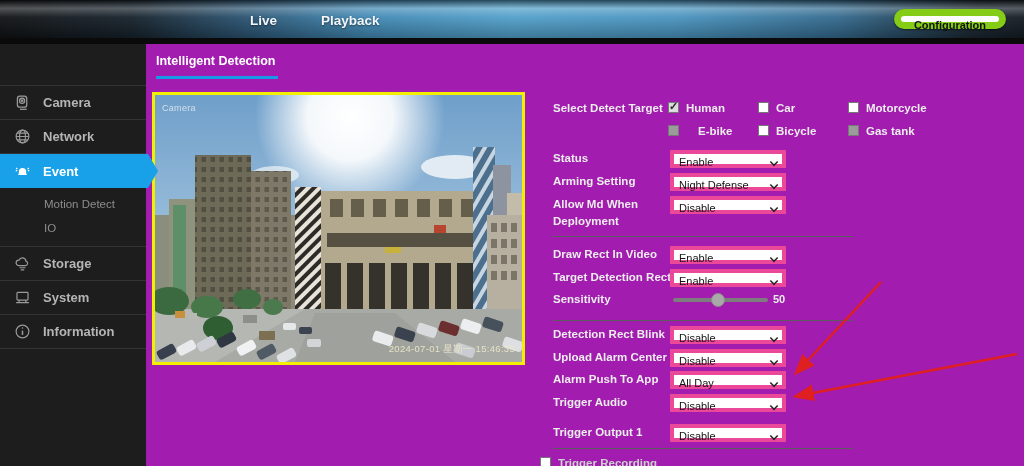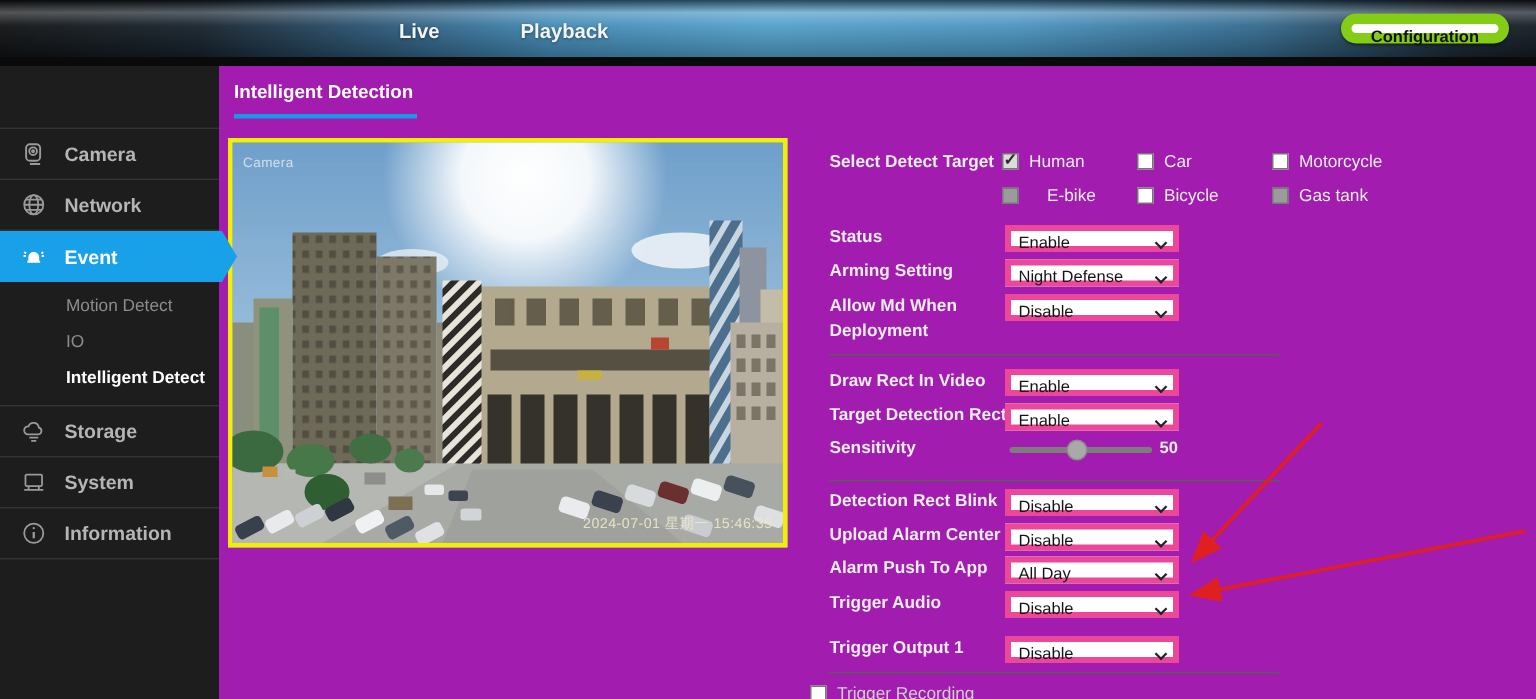--- a/index.html
+++ b/index.html
@@ -4,21 +4,21 @@
 <style>
   * { margin:0; padding:0; box-sizing:border-box; }
   html,body { width:1024px; height:466px; background:#0b0b0b; font-family:"Liberation Sans",sans-serif; }
   #root { position:relative; width:1024px; height:466px; overflow:hidden; background:#0b0b0b; }
 
   
   .topbar{ position:absolute; left:0; top:0; width:1024px; height:38px;
     background:linear-gradient(to right,#101214 0%,#16222c 13%,#2c5878 25%,#4289b4 36%,#52a0ca 50%,#4a94bf 66%,#33698d 82%,#1a2731 95%,#141c24 100%);}
   .topbar::after{ content:""; position:absolute; inset:0;
     background:linear-gradient(to bottom,rgba(0,0,0,.55) 0%,rgba(255,255,255,.28) 22%,rgba(255,255,255,.05) 45%,rgba(0,0,0,.25) 100%);}
-  .topnav{ position:absolute; top:0; left:258px; height:28px; display:flex; gap:38px; z-index:3;}
+  .topnav{ position:absolute; top:0; left:242px; height:28px; display:flex; gap:28px; z-index:3;}
   .topnav .navitem{ color:#f2f6fa; font-size:13.5px; font-weight:bold; line-height:42px; padding:0 8px; cursor:pointer; text-shadow:0 1px 2px rgba(0,0,0,.45);}
   .config-btn{ position:absolute; top:9px; right:18px; z-index:3; background:#fdfdfd; border:7px solid #84cc16; border-radius:11px; height:20px; line-height:18px; padding:0 13px; font-size:11px; font-weight:bold; color:#111; box-shadow:0 1px 2px rgba(0,0,0,.5); cursor:pointer;}
   .topstrip{ position:absolute; left:0; top:38px; width:1024px; height:6px; background:#0a0a0a; }
 
   
   .sidebar{ position:absolute; left:0; top:44px; width:146px; height:422px; background:#1d1d1d; }
   .side-item{ position:relative; height:34px; display:flex; align-items:center; gap:12px; padding-left:14px; border-bottom:1px solid #333; cursor:pointer; }
   .side-item .lbl{ color:#b5b5b5; font-size:13px; font-weight:bold; }
   .side-item svg{ width:17px; height:17px; flex:0 0 17px; }
   .side-item.sel{ background:#18a0e8; width:158px; border-bottom:none; z-index:5;
@@ -43,21 +43,21 @@
   
   .flabel{ position:absolute; color:#ededed; font-size:11.5px; font-weight:600; white-space:nowrap; }
   .dd{ position:absolute; width:116px; height:18px; background:#fff; border:4px solid #ec4899; color:#141414; font-size:11px; line-height:16px; padding:0 18px 0 5px; cursor:pointer; }
   .dd .chev{ position:absolute; right:5px; top:4px; width:7px; height:7px; }
   .dd .chev::before{ content:""; position:absolute; left:0; top:0; width:6px; height:6px; border-right:2px solid #222; border-bottom:2px solid #222; transform:rotate(45deg) scale(.75); }
   .cb{ position:absolute; width:11px; height:11px; border:1px solid #777; cursor:pointer; }
   .cb.white{ background:#ffffff; }
   .cb.gray{ background:#9b9b9b; }
   .cb.checked{ background:#dcdcdc; }
   .cb.checked::after{ content:"✓"; position:absolute; left:0px; top:-3px; font-size:11px; font-weight:bold; color:#2b2b2b; }
-  .cblabel{ position:absolute; color:#ededed; font-size:11.5px; font-weight:400; cursor:default; }
+  .cblabel{ position:absolute; color:#ededed; font-size:11.5px; font-weight:700; cursor:default; }
   .divider{ position:absolute; height:1px; background:#5c5c5c; }
   .slider-track{ position:absolute; width:95px; height:4px; border-radius:2px; background:#7d7d7d; cursor:pointer; }
   .slider-thumb{ position:absolute; top:-5px; width:14px; height:14px; border-radius:50%; background:#a9a9a9; border:1px solid #8c8c8c; }
   .slider-val{ position:absolute; color:#ededed; font-size:11px; font-weight:600; }
 
   .overlay-arrows{ position:absolute; left:0; top:0; width:1024px; height:466px; pointer-events:none; z-index:9; }
 </style>
 </head>
 <body>
 
@@ -98,21 +98,20 @@
         <path d="M6.5 13v-3a3.5 3.5 0 0 1 7 0v3" fill="#fff"></path>
           <path d="M5 13.5h10"></path>
           <path d="M2.5 6l1.5 1M2 9h1.8M17.5 6l-1.5 1M18 9h-1.8"></path>
       </svg>
       <span class="lbl">Event</span>
     </div>
 
     <div class="side-sub">
       <div class="sub-item">Motion Detect</div>
       <div class="sub-item">IO</div>
-      <div class="sub-item sel">Intelligent Detect</div>
     </div>
 
     <div class="side-item">
       <svg viewBox="0 0 20 20" fill="none" stroke="#9a9a9a" stroke-width="1.4">
         <path d="M5.5 12.5a3.2 3.2 0 0 1 .4-6.4 4.2 4.2 0 0 1 8.1 1.1 2.7 2.7 0 0 1-.4 5.3z"></path>
           <path d="M6.5 15h7M8 17.5h4"></path>
       </svg>
       <span class="lbl">Storage</span>
     </div>
 

